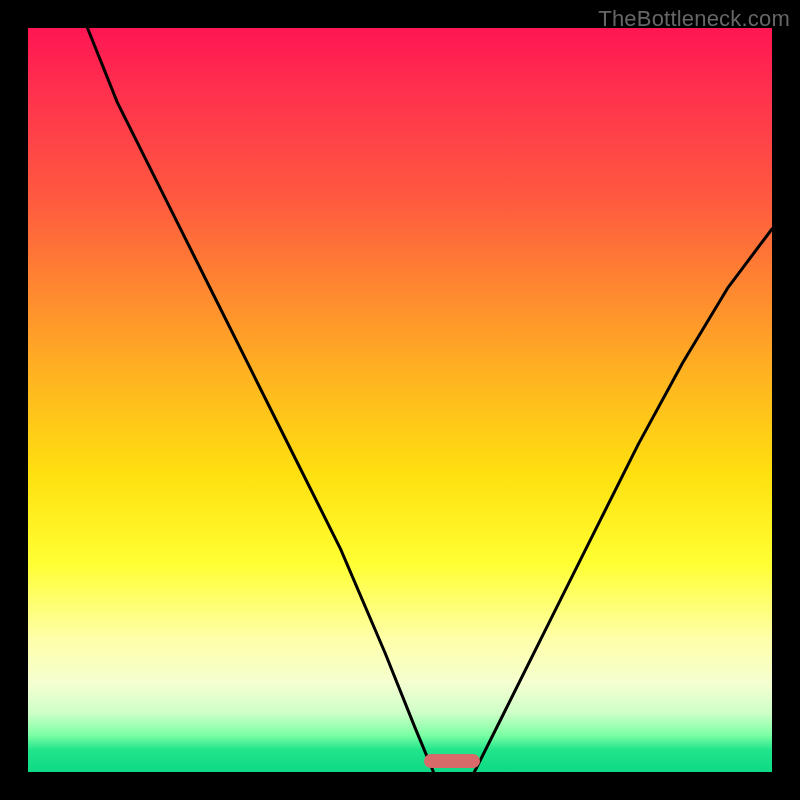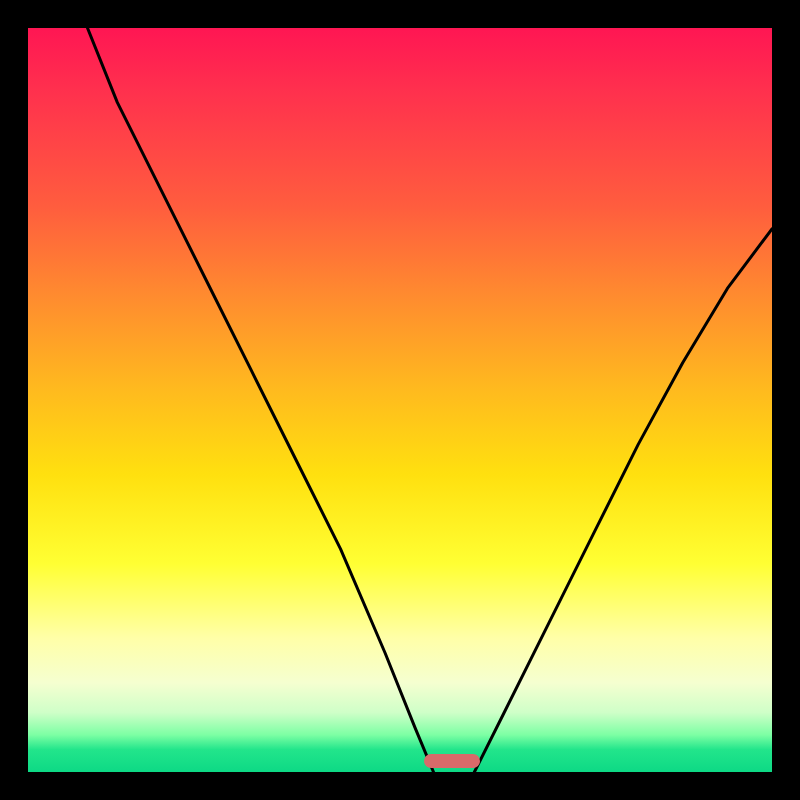--- a/index.html
+++ b/index.html
@@ -64,20 +64,21 @@
     width: 56px;
     height: 14px;
     background: #d86a6a;
     border-radius: 7px;
   }
 </style>
 </head>
 <body>
 
 <div class="frame">
+  <div class="watermark">TheBottleneck.com</div>
 
   <div class="plot">
     <svg class="curve" viewBox="0 0 744 744" preserveAspectRatio="none">
 
     <path d="M59.5 0.0 L89.3 74.4 L133.9 163.7 L178.6 253.0 L223.2 342.2 L267.8 431.5 L312.5 520.8 L357.1 625.0 L386.9 699.4 L405.5 744.0" fill="none" stroke="#000000" stroke-width="3" stroke-linecap="round" stroke-linejoin="round"></path>
         <path d="M446.4 744.0 L476.2 684.5 L520.8 595.2 L565.4 505.9 L610.1 416.6 L654.7 334.8 L699.4 260.4 L744.0 200.9" fill="none" stroke="#000000" stroke-width="3" stroke-linecap="round" stroke-linejoin="round"></path>
       </svg>
     <div class="marker" style="width: 55.8px; left: 396.18px; bottom: 4px;"></div>
   </div>
 </div>

